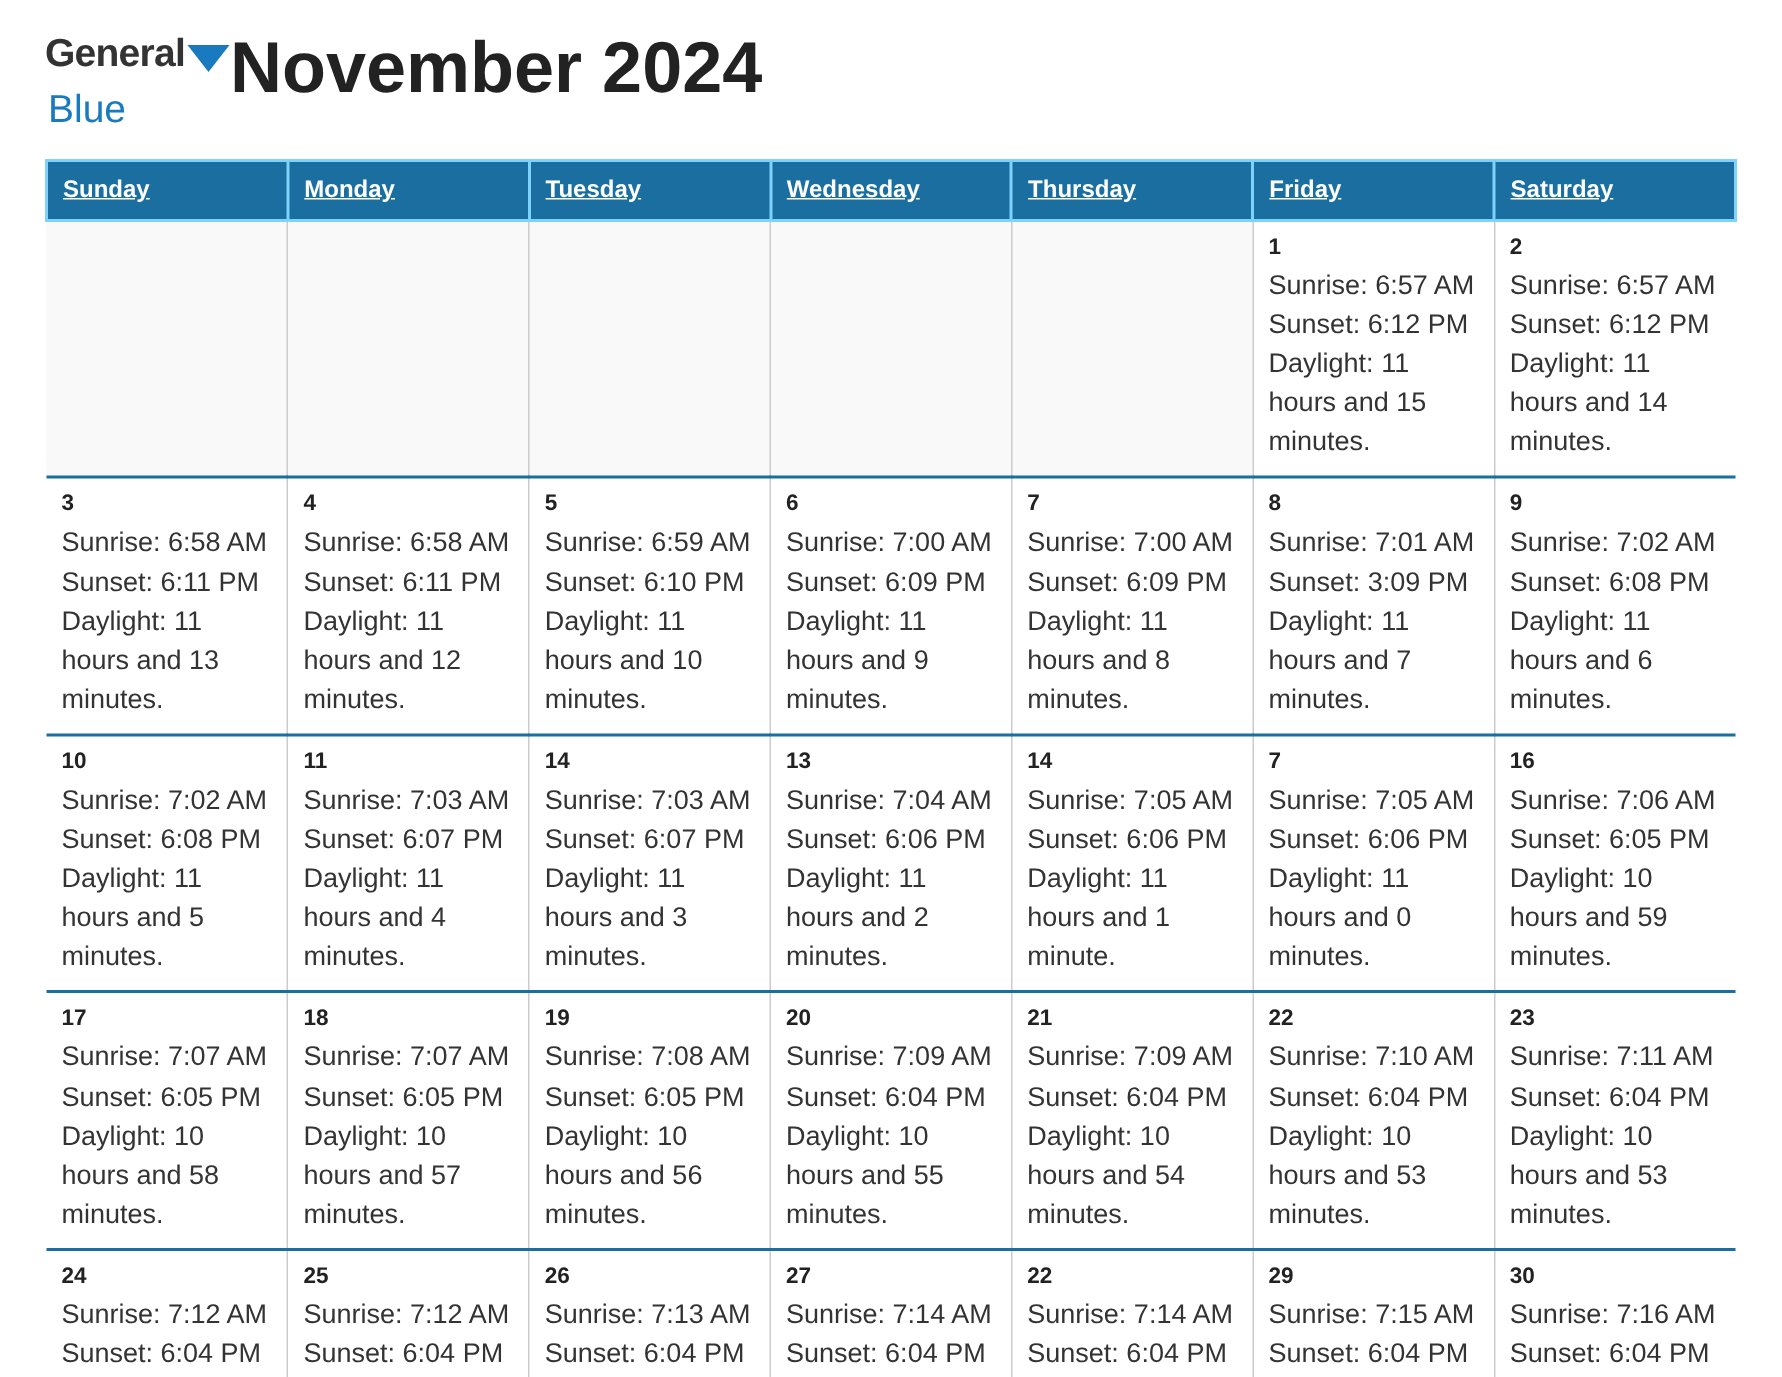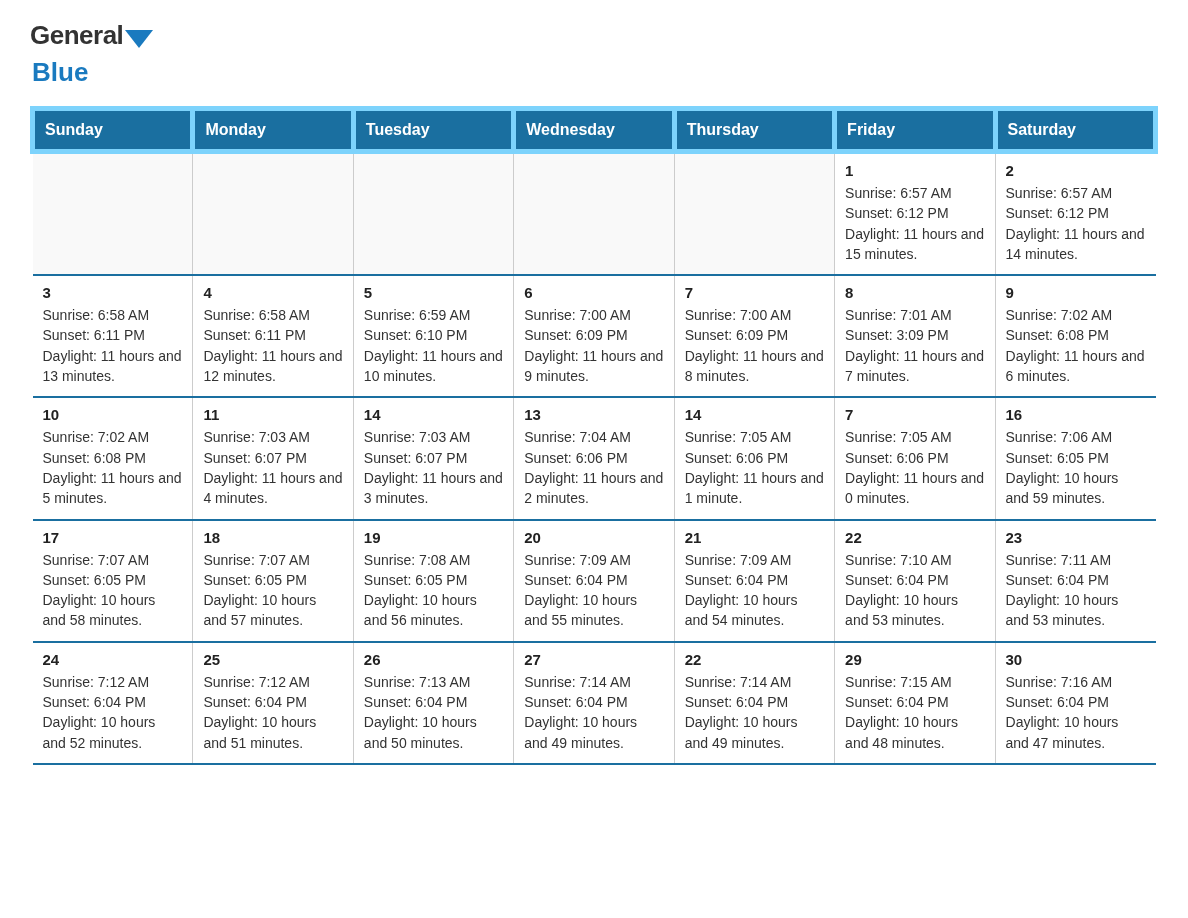--- a/index.html
+++ b/index.html
@@ -29,21 +29,21 @@
     .logo-arrow {
       width: 0; height: 0;
       border-left: 14px solid transparent;
       border-right: 14px solid transparent;
       border-top: 18px solid #1a7abf;
       margin-top: 6px;
       margin-left: 2px;
     }
     .logo-blue {
       font-size: 26px;
-      font-weight: bold;
+      font-weight: normal;
       color: #1a7abf;
       margin-left: 2px;
       margin-top: 6px;
       display: block;
     }
     .logo-block {
       display: flex;
       flex-direction: column;
     }
     .logo-row1 {
@@ -71,21 +71,22 @@
     }
     thead tr {
       background-color: #1a6fa0;
     }
     thead th {
       color: #fff;
       font-size: 16px;
       font-weight: bold;
       padding: 10px 10px;
       text-align: left;
-      border: 5px solid #7dd3fc;
+      border: 2px solid #7dd3fc;
+      text-decoration: underline;
     }
     tbody tr {
       border-bottom: 2px solid #1a6fa0;
     }
     tbody td {
       vertical-align: top;
       padding: 8px 10px 10px 10px;
       font-size: 12.5px;
       color: #222;
       border-right: 1px solid #ccc;
@@ -96,21 +97,21 @@
       border-right: none;
     }
     .day-number {
       font-size: 15px;
       font-weight: bold;
       color: #222;
       display: block;
       margin-bottom: 4px;
     }
     .day-info {
-      font-size: 14px;
+      font-size: 18px;
       color: #333;
       line-height: 1.45;
     }
     .empty-cell {
       background: #f9f9f9;
     }
   </style>
 </head>
 <body>
 
@@ -118,20 +119,21 @@
   <div class="logo">
     <div class="logo-block">
       <div class="logo-row1">
         <span class="logo-text-general">General</span>
         <div class="logo-arrow"></div>
       </div>
       <span class="logo-blue">Blue</span>
     </div>
   </div>
   <div class="title-block">
+    <div class="month-year">November 2024</div>
   </div>
 </div>
 
 <table>
   <thead>
     <tr>
     <th>Sunday</th>
         <th>Monday</th>
         <th>Tuesday</th>
         <th>Wednesday</th>

